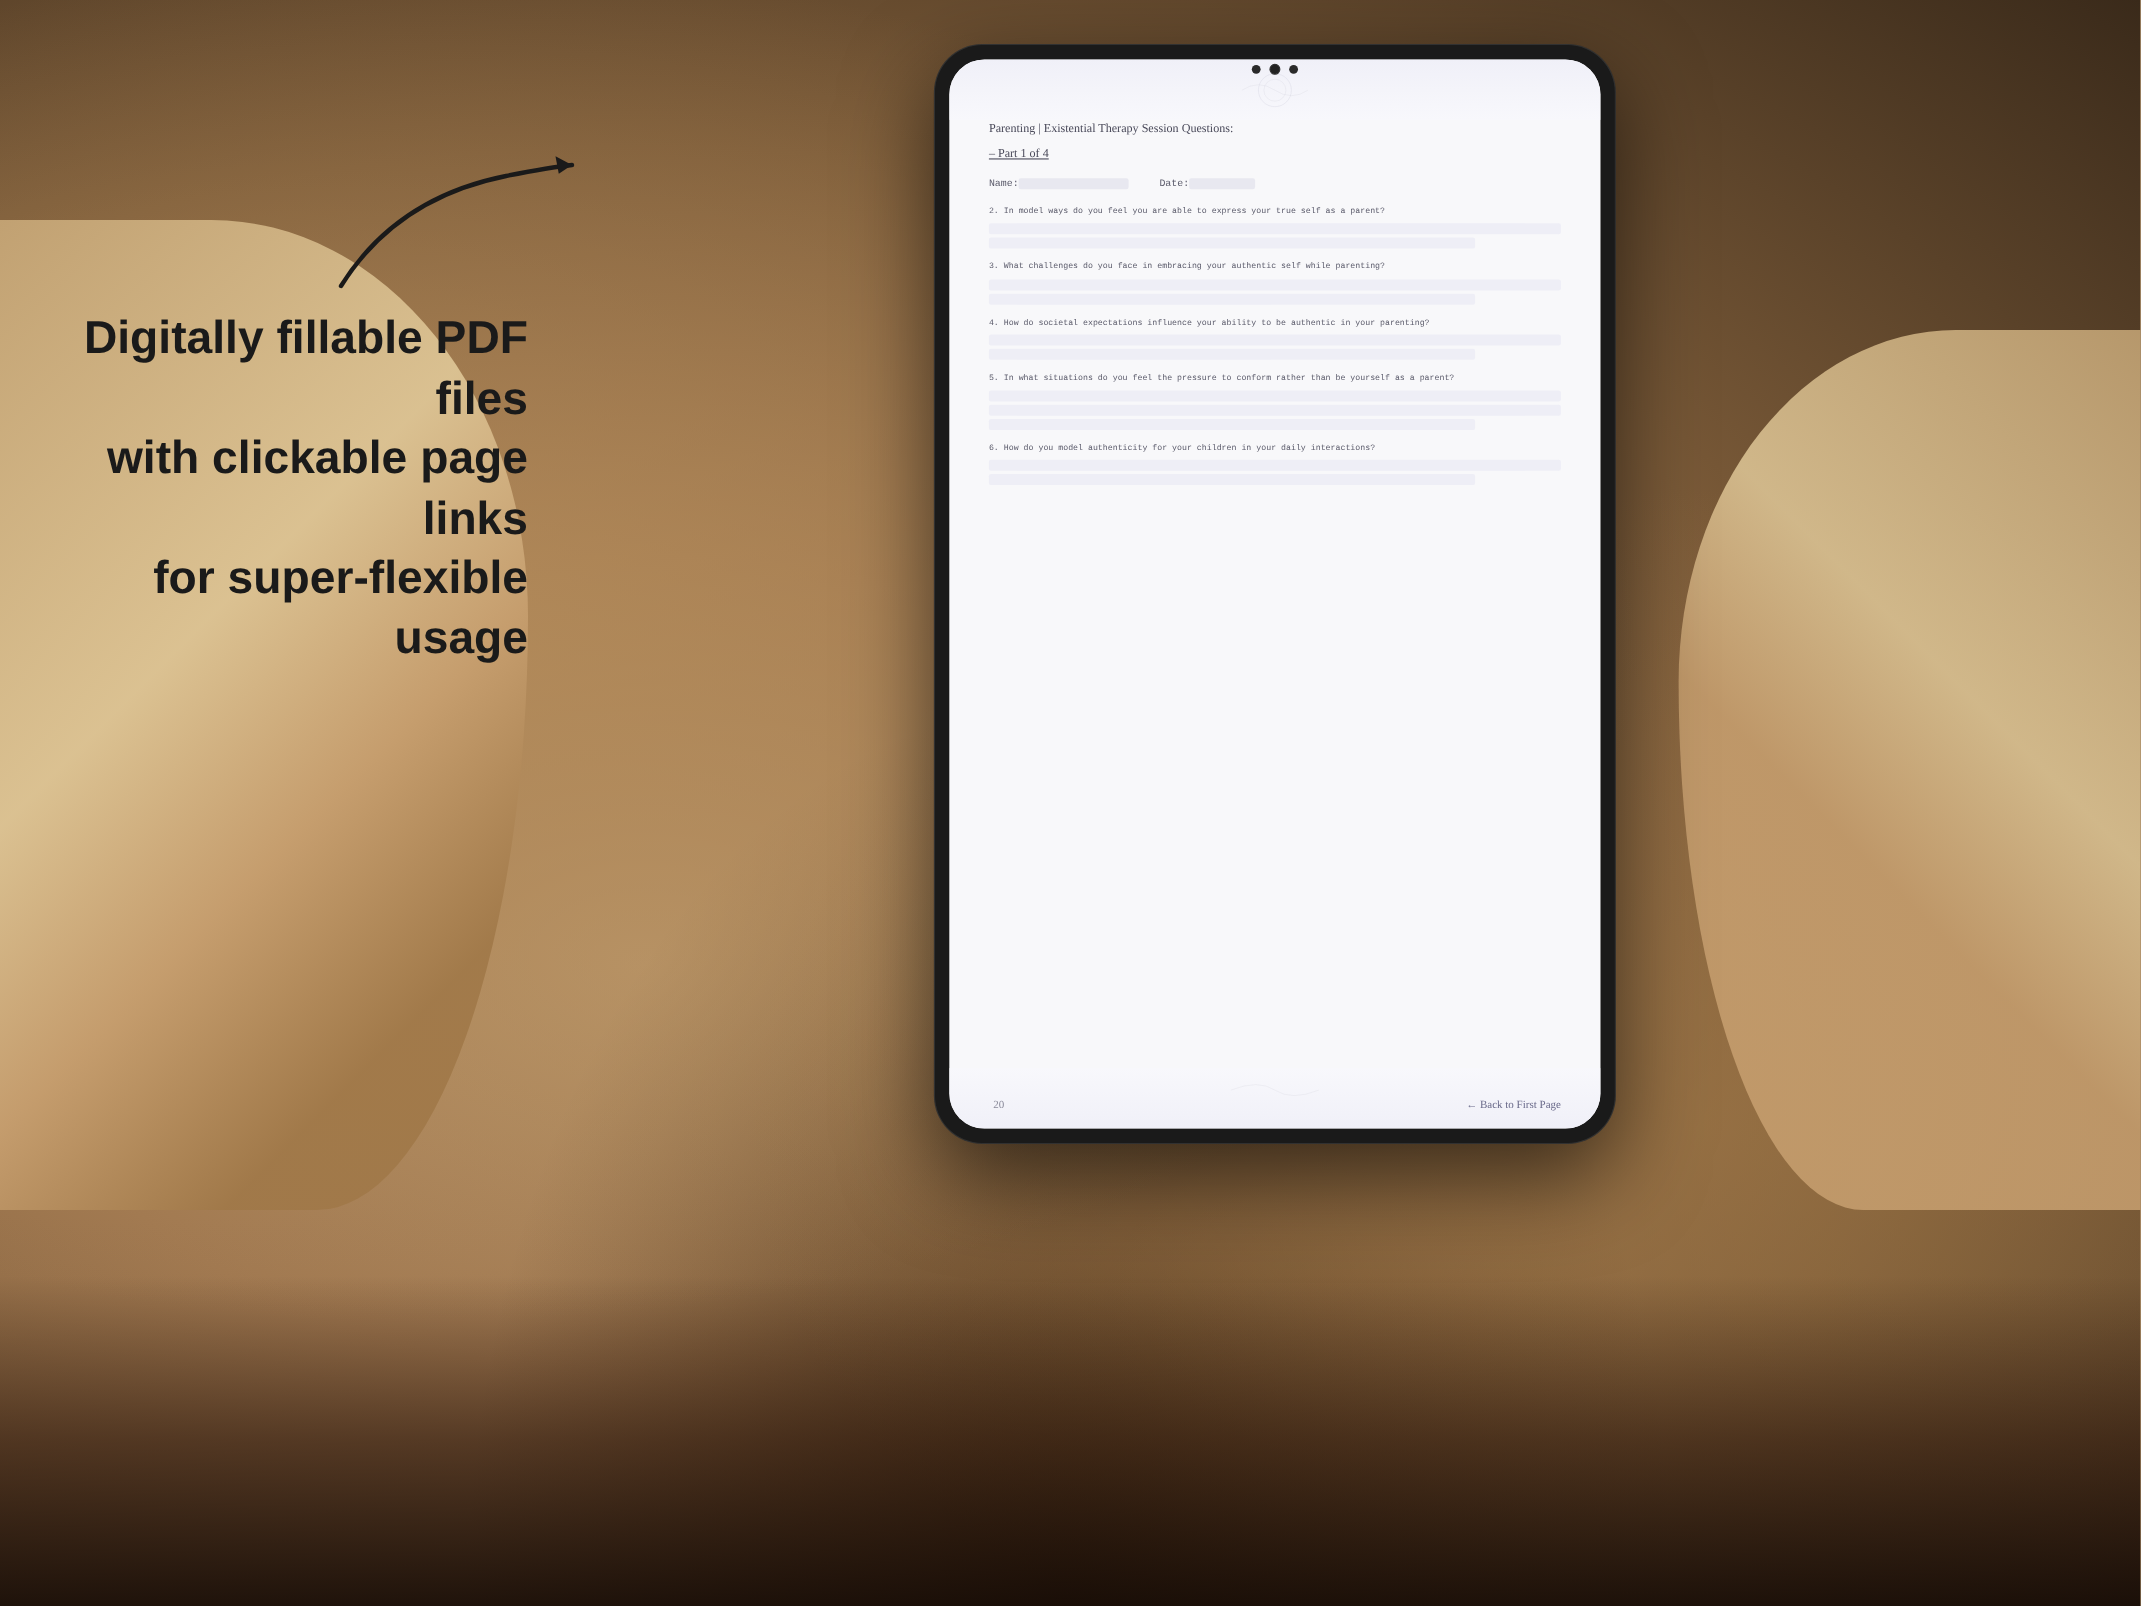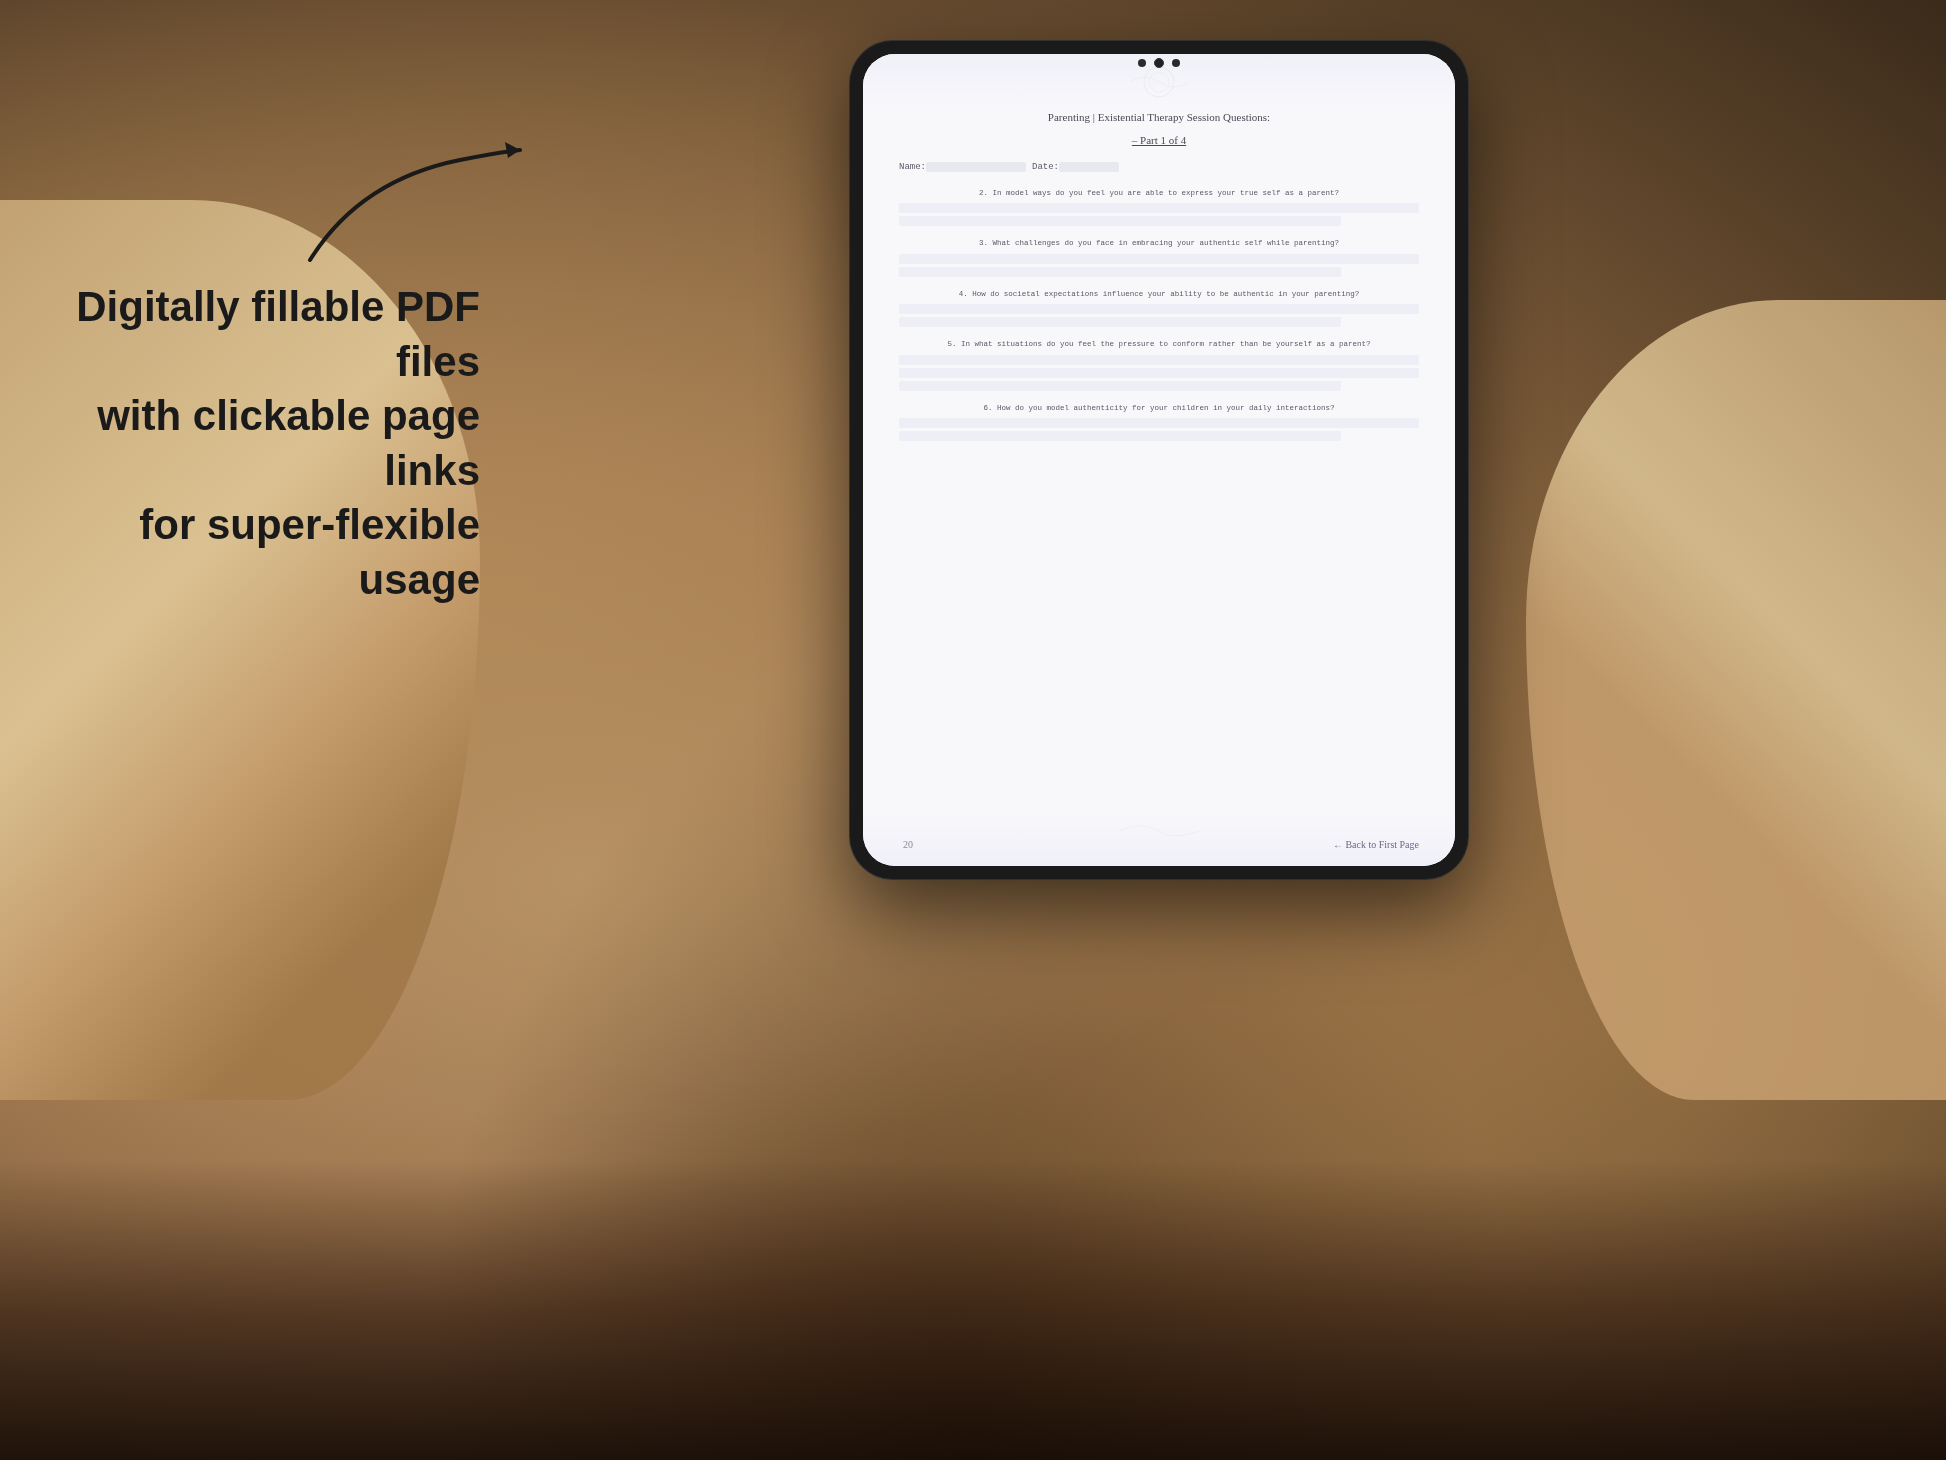--- a/index.html
+++ b/index.html
@@ -95,29 +95,28 @@
     .tablet-wrapper {
       position: absolute;
       left: 50%;
       top: 40px;
       transform: translateX(-20%);
       z-index: 5;
     }
 
     .tablet {
       width: 620px;
-      height: 840px;
+      height: 1000px;
       background: #1a1a1a;
       border-radius: 44px;
       padding: 14px;
       box-shadow:
         0 30px 80px rgba(0,0,0,0.6),
         inset 0 0 0 1px rgba(255,255,255,0.1);
       position: relative;
-      text-align: center;
     }
 
     
     .tablet-camera-bar {
       position: absolute;
       top: 18px;
       left: 50%;
       transform: translateX(-50%);
       display: flex;
       gap: 8px;
@@ -297,21 +296,21 @@
       </div>
 
       <div class="pdf-content-area">
 
         <div class="pdf-title">Parenting | Existential Therapy Session Questions:</div>
         <div class="pdf-subtitle">– Part 1 of 4</div>
 
         <div class="pdf-name-date-row">
           <span>Name:</span>
           <span class="pdf-field-line"></span>
-          <span style="margin-left:6px">Date:</span>
+          <span style="margin-left:28px">Date:</span>
           <span class="pdf-field-line short"></span>
         </div>
 
 
         <div class="pdf-question-block">
           <div class="pdf-question-text">
             <span>2.</span>
             <span>In model ways do you feel you are able to express your true self as a parent?</span>
           </div>
           <div class="pdf-answer-line"></div>

